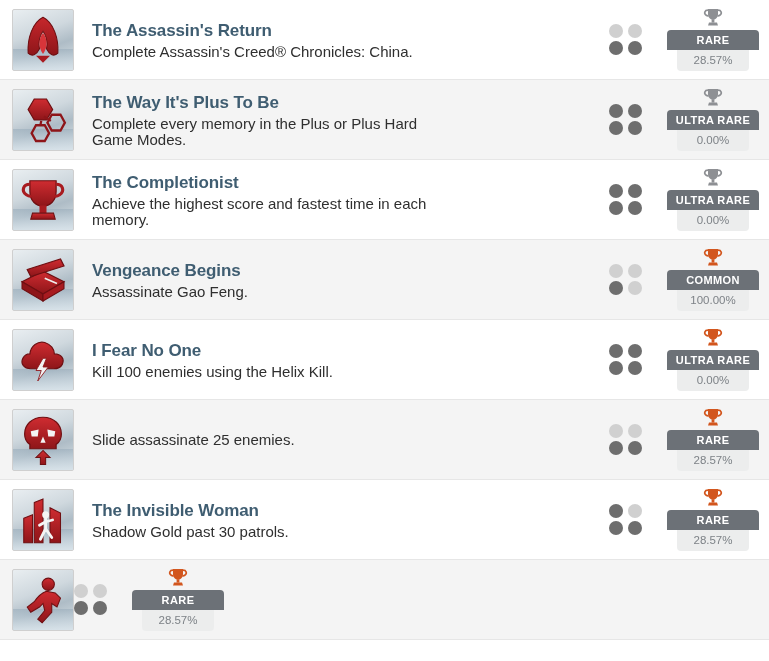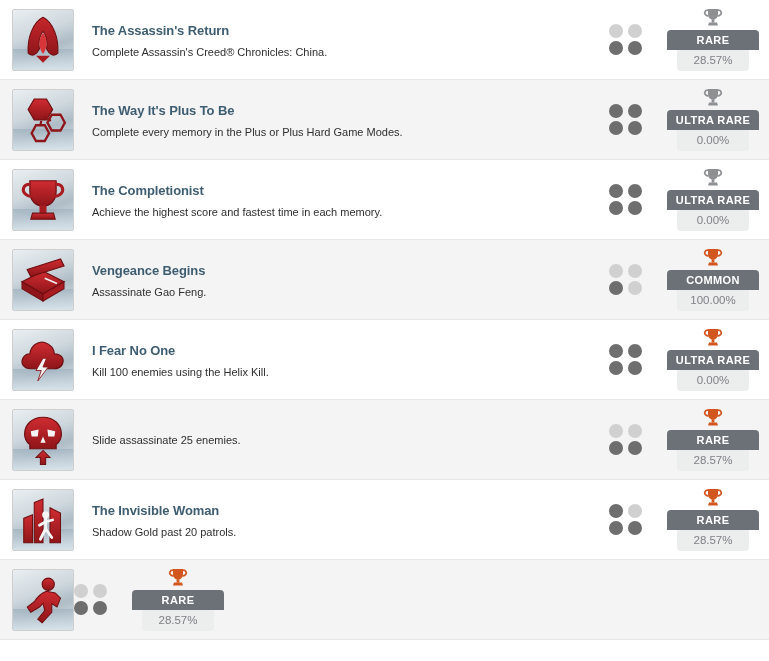--- a/index.html
+++ b/index.html
@@ -64,30 +64,30 @@
   }
 
   
   .ach-text {
     flex: 1 1 auto;
     min-width: 0;
     padding-left: 18px;
     padding-right: 10px;
   }
   .ach-title {
-    font-size: 13px;
+    font-size: 17px;
     font-weight: bold;
     color: #3f5d71;
     line-height: 21px;
     letter-spacing: -0.1px;
     margin-bottom: 3px;
     white-space: nowrap;
   }
   .ach-desc {
-    font-size: 11px;
+    font-size: 15px;
     color: #2f2f2f;
     line-height: 16px;
     max-width: 355px;
   }
 
   
   .ach-dots {
     flex: 0 0 auto;
     width: 42px;
     display: grid;
@@ -399,21 +399,21 @@
             </defs>
       <path d="M10 30 L20 26 L20 58 L10 58 Z" fill="url(#r7)" stroke="#6e0f12" stroke-width="1.2"></path>
       <path d="M22 12 L32 8 L32 58 L22 58 Z" fill="url(#r7)" stroke="#6e0f12" stroke-width="1.2"></path>
       <path d="M40 18 L52 24 L52 58 L40 58 Z" fill="url(#r7)" stroke="#6e0f12" stroke-width="1.2"></path>
       <circle cx="35" cy="26" r="4" fill="#f4f4f4"></circle>
       <path d="M35 30 L35 42 M35 34 L28 38 M35 34 L43 32 M35 42 L29 54 M35 42 L42 52" stroke="#f4f4f4" stroke-width="3.2" fill="none" stroke-linecap="round"></path>
     </svg></span>
     </div>
     <div class="ach-text">
       <div class="ach-title">The Invisible Woman</div>
-      <div class="ach-desc">Shadow Gold past 20 patrols.</div>
+      <div class="ach-desc">Shadow Gold past 30 patrols.</div>
     </div>
     <div class="ach-dots">
         <span class="dot on"></span>
         <span class="dot"></span>
         <span class="dot on"></span>
         <span class="dot on"></span>
       </div>
     <div class="ach-rarity">
       <span class="trophy-icon">
           <svg width="20" height="19" viewBox="0 0 20 19">

